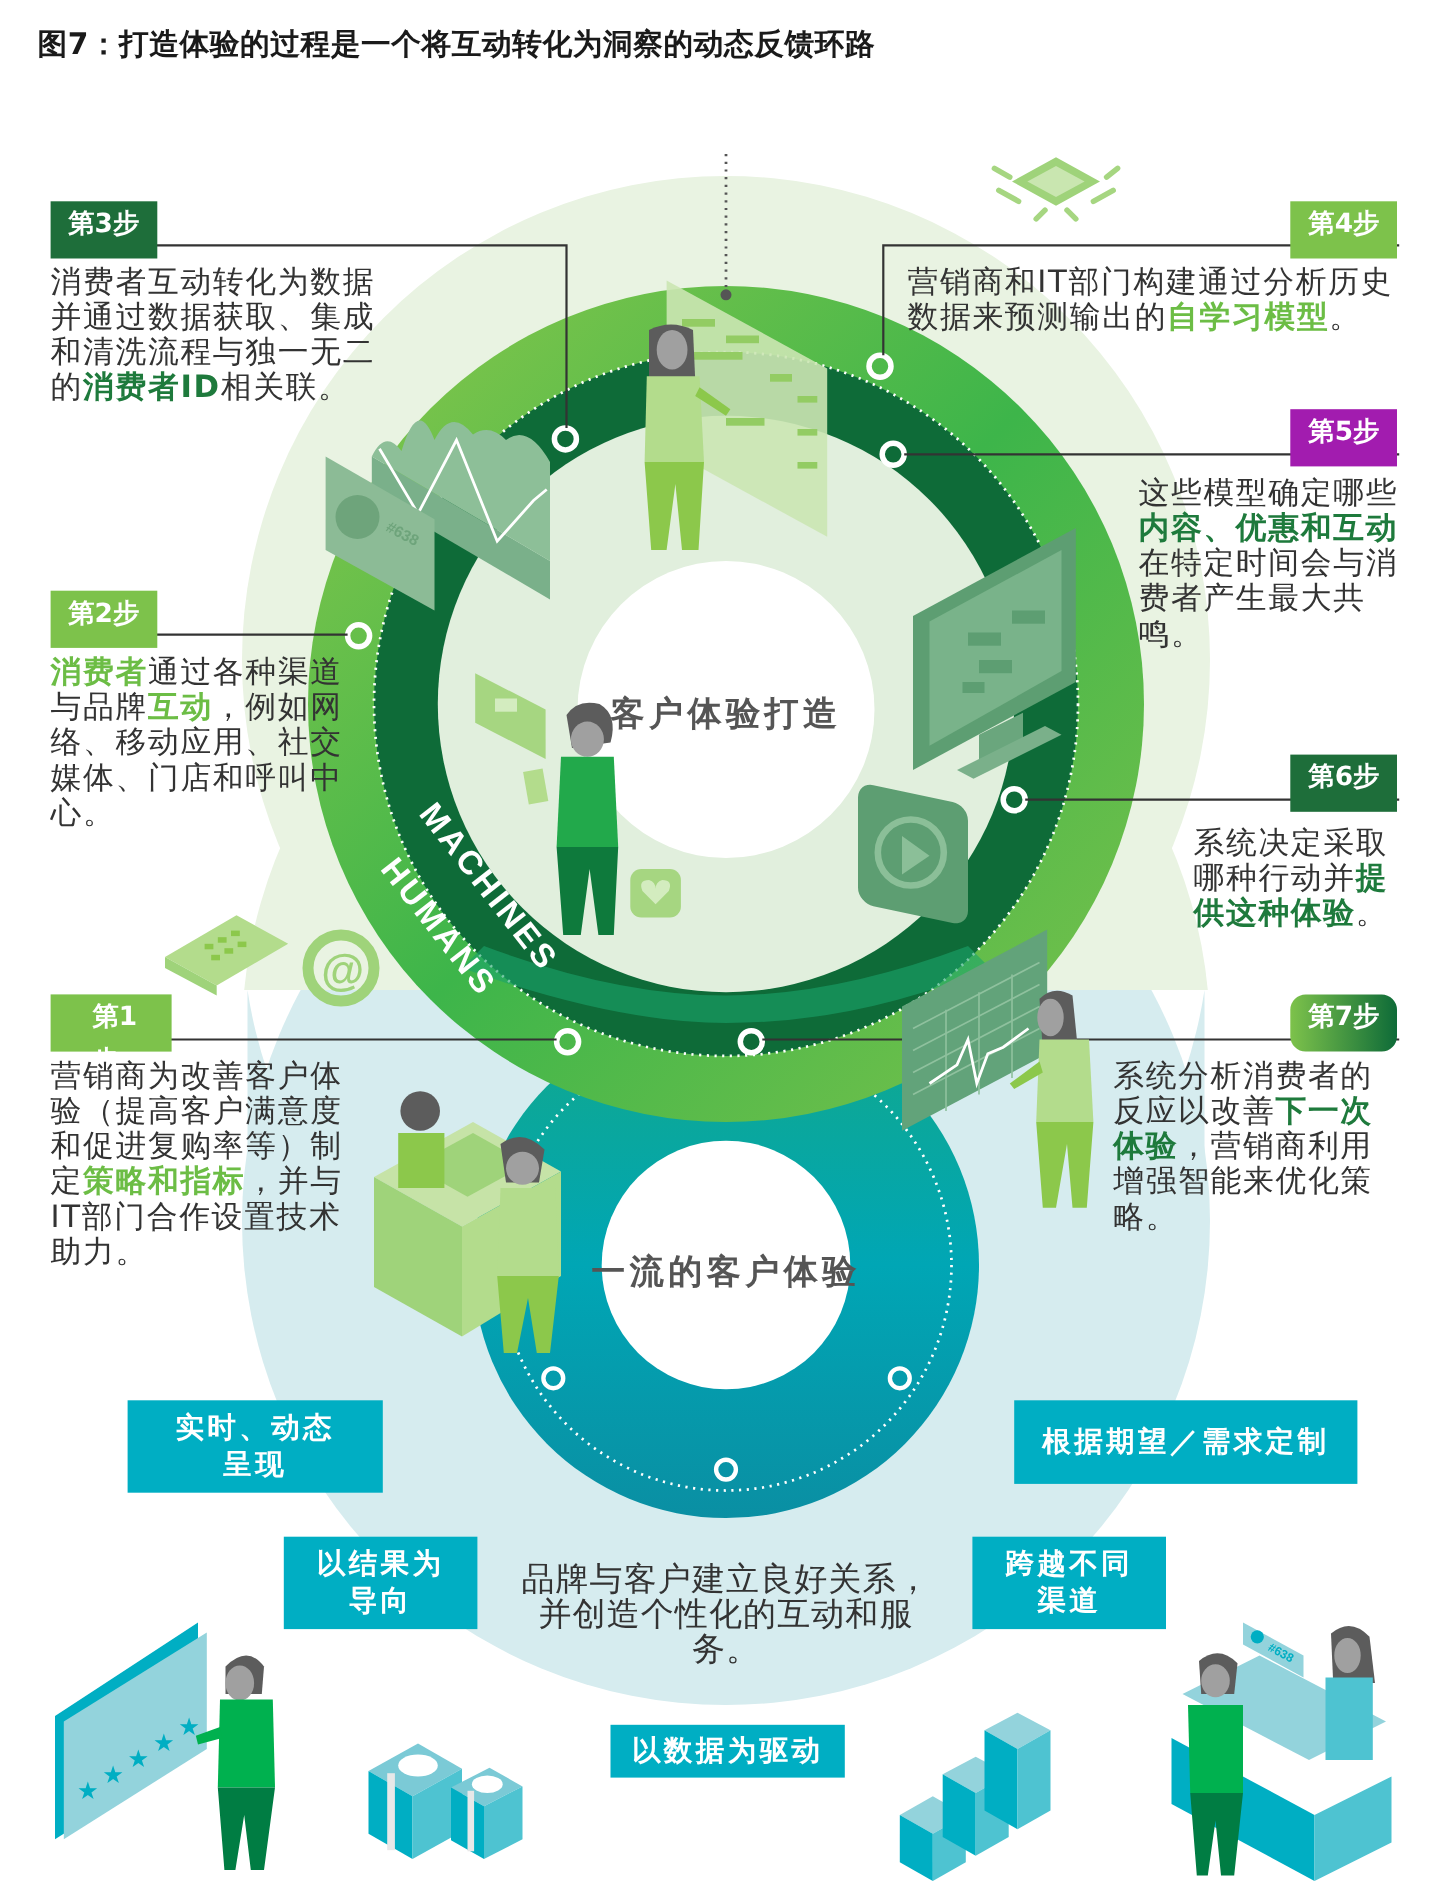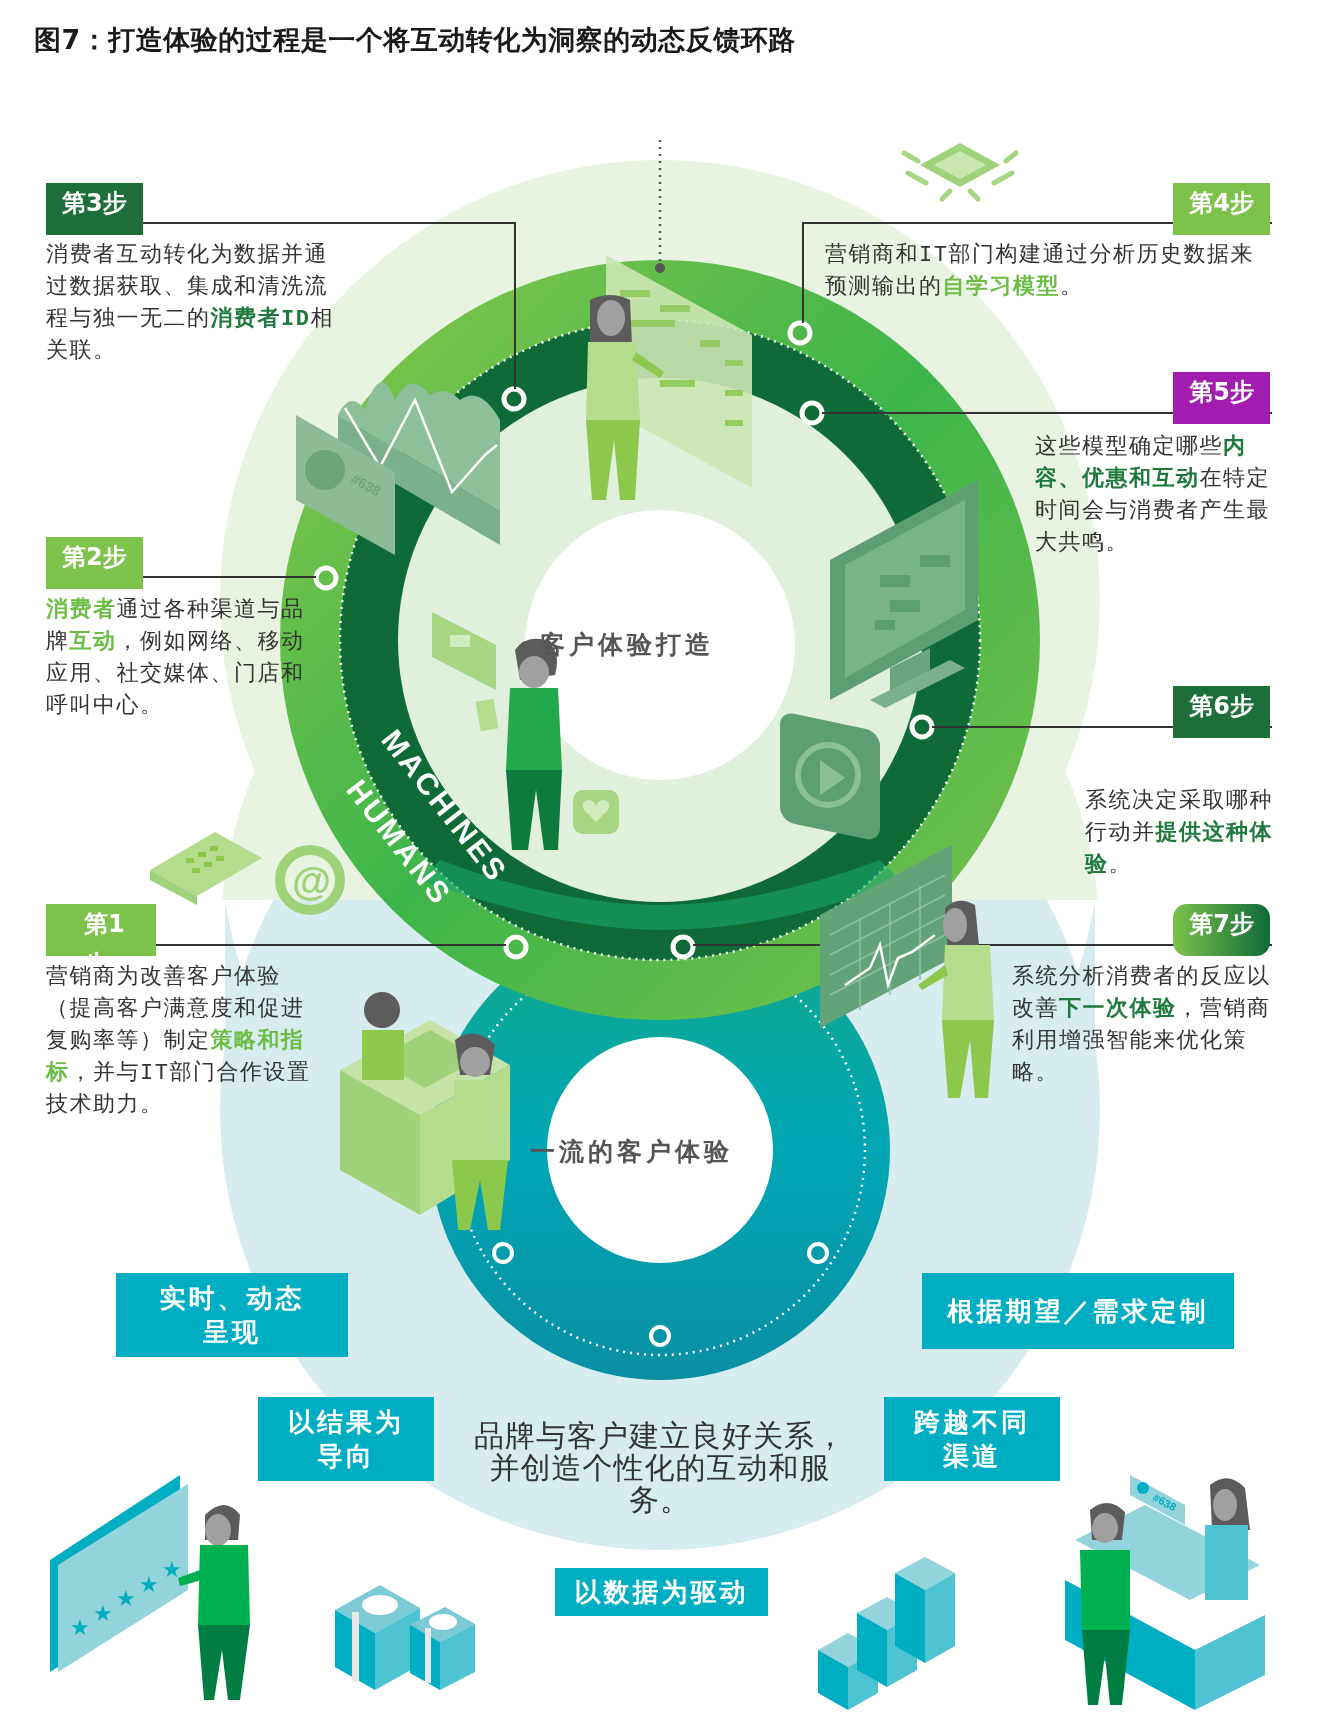--- a/index.html
+++ b/index.html
@@ -2,24 +2,24 @@
 <html><head>
 <meta charset="utf-8">
 <style>
   html, body { margin: 0; padding: 0; background: #ffffff; }
   body { width: 1318px; height: 1726px; position: relative; overflow: hidden;
          font-family: "DejaVu Sans", "Liberation Sans", sans-serif; color: #333; }
   .title { position: absolute; left: 34px; top: 22px; font-size: 27px; font-weight: bold; color: #1a1a1a; letter-spacing: 0.5px; }
   svg.art { position: absolute; left: 0; top: 0; }
   .step-header { position: absolute; height: 42px; border-bottom: 2px solid #333; }
   .step-label { position: absolute; top: 0; height: 52px; line-height: 40px; padding: 0 16px; color: #fff; font-weight: bold; font-size: 24px; }
-  .step-desc { position: absolute; font-size: 22px; line-height: 32px; color: #333; letter-spacing: 1.5px; font-family: Liberation Mono, monospace; }
+  .step-desc { position: absolute; font-size: 28px; line-height: 32px; color: #333; letter-spacing: 1.5px; }
   .hl-dark { color: #1e7a3c; font-weight: bold; }
   .hl-light { color: #6cbd45; font-weight: bold; }
-  .center-label { position: absolute; font-size: 25px; font-weight: bold; color: #555; letter-spacing: 4px; text-align: left; }
+  .center-label { position: absolute; font-size: 31px; font-weight: bold; color: #555; letter-spacing: 4px; text-align: center; }
   .teal-box { position: absolute; background: #00aec3; color: #fff; font-weight: bold; font-size: 26px; letter-spacing: 3px;
               display: flex; align-items: center; justify-content: center; text-align: center; line-height: 34px; }
   .bottom-desc { position: absolute; font-size: 30px; line-height: 32px; color: #333; text-align: center; letter-spacing: 1px; }
 </style>
 </head>
 <body>
 
 <div class="title">图7：打造体验的过程是一个将互动转化为洞察的动态反馈环路</div>
 
 <svg class="art" width="1318" height="1726" viewBox="0 0 1318 1726">
@@ -310,21 +310,21 @@
 </div>
 <div class="step-desc" style="left:825px; top:240px; width:450px;">
   <span>营销商和IT部门构建通过分析历史数据来预测输出的</span><span class="hl-light">自学习模型</span><span>。</span>
 </div>
 <div class="step-desc" style="left:1035px; top:432px; width:240px;">
   <span>这些模型确定哪些</span><span class="hl-dark">内容、优惠和互动</span><span>在特定时间会与消费者产生最大共鸣。</span>
 </div>
 <div class="step-desc" style="left:46px; top:595px; width:270px;">
   <span class="hl-light">消费者</span><span>通过各种渠道与品牌</span><span class="hl-light">互动</span><span>，例如网络、移动应用、社交媒体、门店和呼叫中心。</span>
 </div>
-<div class="step-desc" style="left:1085px; top:750px; width:190px;margin-top:36px;">
+<div class="step-desc" style="left:1085px; top:750px; width:190px;">
   <span>系统决定采取哪种行动并</span><span class="hl-dark">提供这种体验</span><span>。</span>
 </div>
 <div class="step-desc" style="left:46px; top:962px; width:270px;">
   <span>营销商为改善客户体验（提高客户满意度和促进复购率等）制定</span><span class="hl-light">策略和指标</span><span>，并与IT部门合作设置技术助力。</span>
 </div>
 <div class="step-desc" style="left:1012px; top:962px; width:265px;">
   <span>系统分析消费者的反应以改善</span><span class="hl-dark">下一次体验</span><span>，营销商利用增强智能来优化策略。</span>
 </div>
 
 <div class="center-label" style="left:540px; top:628px; width:240px;">客户体验打造</div>

